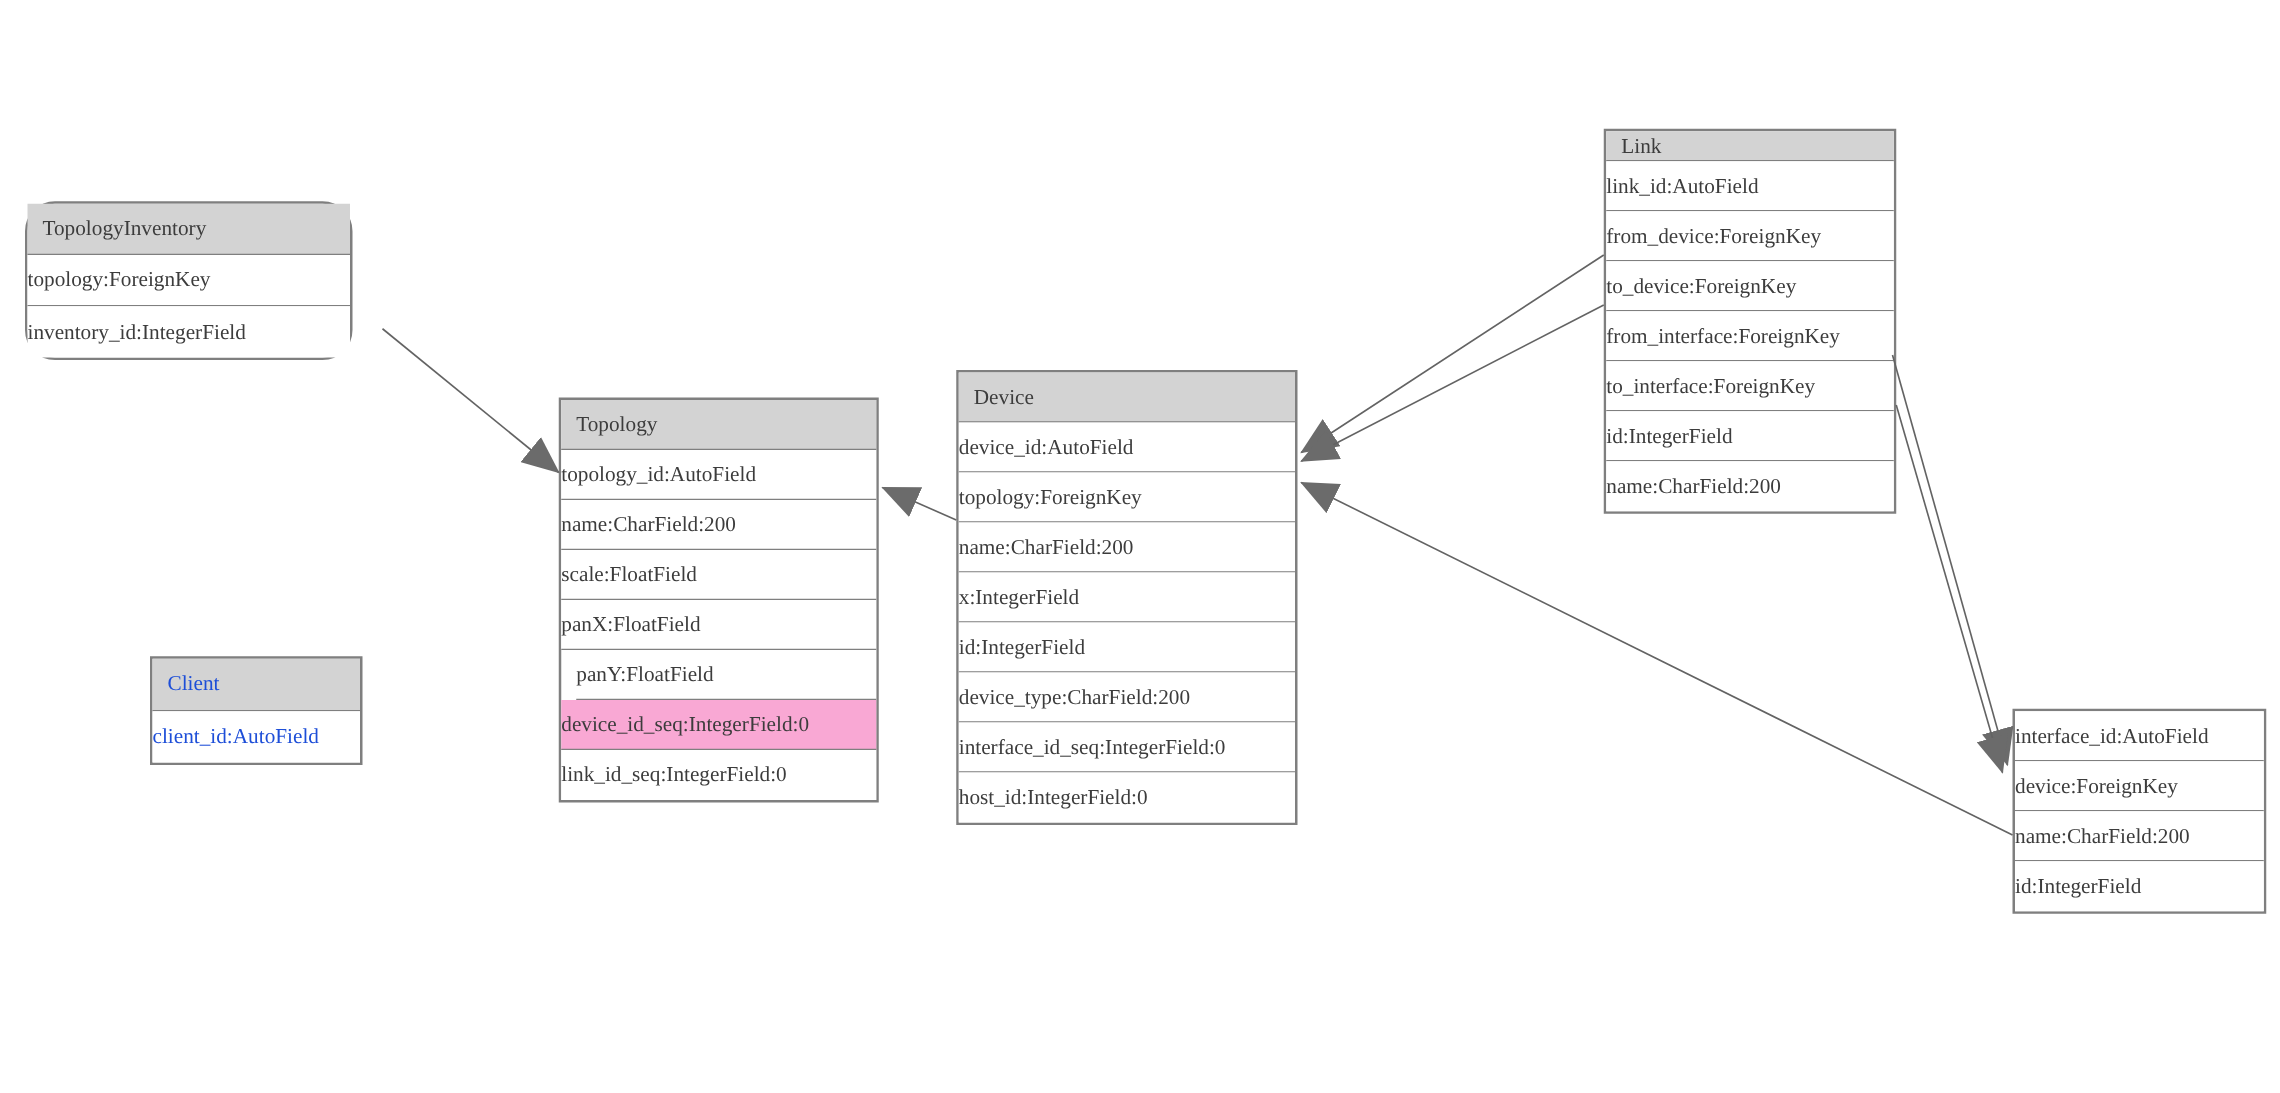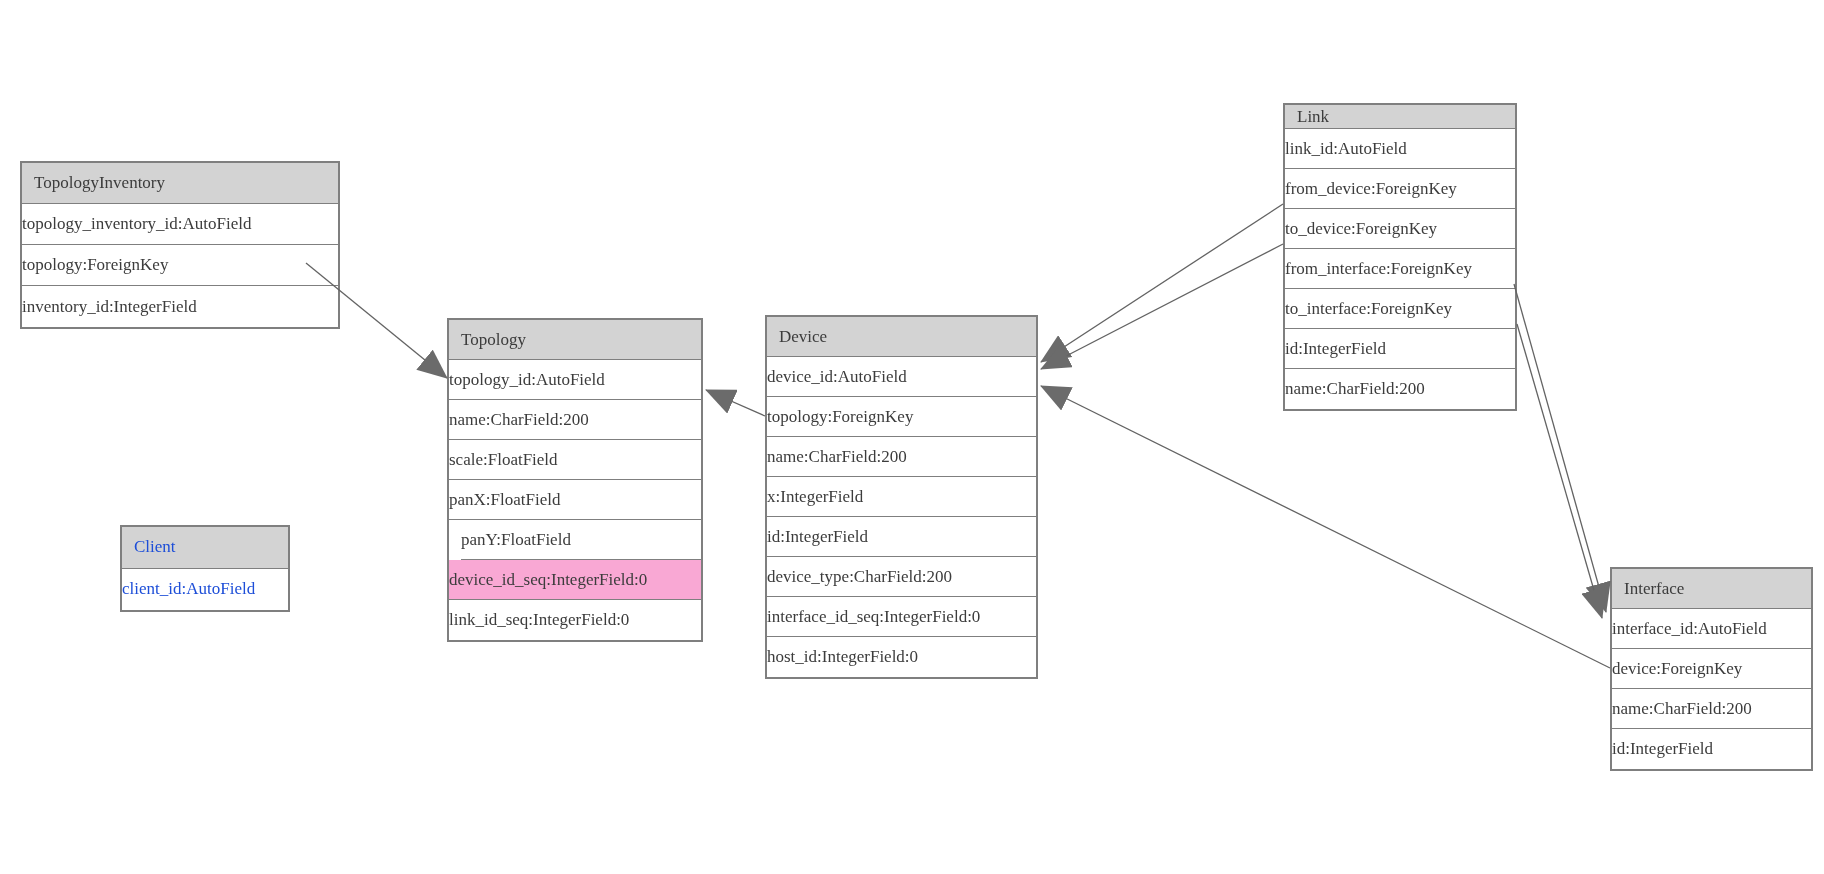--- a/index.html
+++ b/index.html
@@ -36,41 +36,40 @@
   #wires {
     position: absolute; left: 0; top: 0;
     pointer-events: none;
     z-index: 5;
   }
 </style>
 </head>
 <body>
 
 <div id="canvas" style="background: rgb(255, 255, 255);">
-    <div class="etable" style="left: 20px; top: 161px; width: 320px; border-color: rgb(127, 127, 127); color: rgb(60, 60, 60);">
+    <div class="etable" style="left: 20px; top: 161px; width: 262px; border-color: rgb(127, 127, 127); color: rgb(60, 60, 60); border-radius: 24px;">
       <div class="ehead" style="height: 41px; background: rgb(211, 211, 211); border-color: rgb(127, 127, 127);">TopologyInventory</div>
-      <div class="erow" style="height: 41px; background: rgb(255, 255, 255); border-color: rgb(127, 127, 127);">topology_inventory_id:AutoField</div>
       <div class="erow" style="height: 41px; background: rgb(255, 255, 255); border-color: rgb(127, 127, 127);">topology:ForeignKey</div>
       <div class="erow" style="height: 41px; background: rgb(255, 255, 255); border-color: rgb(127, 127, 127);">inventory_id:IntegerField</div>
     </div>
     <div class="etable" style="left: 447px; top: 318px; width: 256px; border-color: rgb(127, 127, 127); color: rgb(60, 60, 60);">
       <div class="ehead" style="height: 40px; background: rgb(211, 211, 211); border-color: rgb(127, 127, 127);">Topology</div>
       <div class="erow" style="height: 40px; background: rgb(255, 255, 255); border-color: rgb(127, 127, 127);">topology_id:AutoField</div>
       <div class="erow" style="height: 40px; background: rgb(255, 255, 255); border-color: rgb(127, 127, 127);">name:CharField:200</div>
       <div class="erow" style="height: 40px; background: rgb(255, 255, 255); border-color: rgb(127, 127, 127);">scale:FloatField</div>
       <div class="erow" style="height: 40px; background: rgb(255, 255, 255); border-color: rgb(127, 127, 127);">panX:FloatField</div>
       <div class="erow" style="height: 40px; background: rgb(255, 255, 255); border-color: rgb(127, 127, 127); margin-left: 12px;">panY:FloatField</div>
       <div class="erow" style="height: 40px; background: #f9a8d4; border-color: rgb(127, 127, 127);">device_id_seq:IntegerField:0</div>
       <div class="erow" style="height: 40px; background: rgb(255, 255, 255); border-color: rgb(127, 127, 127);">link_id_seq:IntegerField:0</div>
     </div>
     <div class="etable" style="left: 80px; top: 525px; width: 170px; border-color: rgb(127, 127, 127); color: #1d4ed8; margin-left: 40px;">
       <div class="ehead" style="height: 41.5px; background: rgb(211, 211, 211); border-color: rgb(127, 127, 127);">Client</div>
       <div class="erow" style="height: 41.5px; background: rgb(255, 255, 255); border-color: rgb(127, 127, 127);">client_id:AutoField</div>
     </div>
-    <div class="etable" style="left: 765px; top: 315px; width: 273px; border-color: rgb(127, 127, 127); color: rgb(60, 60, 60);">
+    <div class="etable" style="left: 765px; top: 296px; width: 273px; border-color: rgb(127, 127, 127); color: rgb(60, 60, 60);">
       <div class="ehead" style="height: 40px; background: rgb(211, 211, 211); border-color: rgb(127, 127, 127);">Device</div>
       <div class="erow" style="height: 40px; background: rgb(255, 255, 255); border-color: rgb(127, 127, 127);">device_id:AutoField</div>
       <div class="erow" style="height: 40px; background: rgb(255, 255, 255); border-color: rgb(127, 127, 127);">topology:ForeignKey</div>
       <div class="erow" style="height: 40px; background: rgb(255, 255, 255); border-color: rgb(127, 127, 127);">name:CharField:200</div>
       <div class="erow" style="height: 40px; background: rgb(255, 255, 255); border-color: rgb(127, 127, 127);">x:IntegerField</div>
       <div class="erow" style="height: 40px; background: rgb(255, 255, 255); border-color: rgb(127, 127, 127);">id:IntegerField</div>
       <div class="erow" style="height: 40px; background: rgb(255, 255, 255); border-color: rgb(127, 127, 127);">device_type:CharField:200</div>
       <div class="erow" style="height: 40px; background: rgb(255, 255, 255); border-color: rgb(127, 127, 127);">interface_id_seq:IntegerField:0</div>
       <div class="erow" style="height: 40px; background: rgb(255, 255, 255); border-color: rgb(127, 127, 127);">host_id:IntegerField:0</div>
     </div>
@@ -78,21 +77,20 @@
       <div class="ehead" style="height: 24px; background: rgb(211, 211, 211); border-color: rgb(127, 127, 127);">Link</div>
       <div class="erow" style="height: 40px; background: rgb(255, 255, 255); border-color: rgb(127, 127, 127);">link_id:AutoField</div>
       <div class="erow" style="height: 40px; background: rgb(255, 255, 255); border-color: rgb(127, 127, 127);">from_device:ForeignKey</div>
       <div class="erow" style="height: 40px; background: rgb(255, 255, 255); border-color: rgb(127, 127, 127);">to_device:ForeignKey</div>
       <div class="erow" style="height: 40px; background: rgb(255, 255, 255); border-color: rgb(127, 127, 127);">from_interface:ForeignKey</div>
       <div class="erow" style="height: 40px; background: rgb(255, 255, 255); border-color: rgb(127, 127, 127);">to_interface:ForeignKey</div>
       <div class="erow" style="height: 40px; background: rgb(255, 255, 255); border-color: rgb(127, 127, 127);">id:IntegerField</div>
       <div class="erow" style="height: 40px; background: rgb(255, 255, 255); border-color: rgb(127, 127, 127);">name:CharField:200</div>
     </div>
     <div class="etable" style="left: 1610px; top: 567px; width: 203px; border-color: rgb(127, 127, 127); color: rgb(60, 60, 60);">
-      <div class="ehead" style="height: 40px; background: rgb(211, 211, 211); border-color: rgb(127, 127, 127);">Interface</div>
       <div class="erow" style="height: 40px; background: rgb(255, 255, 255); border-color: rgb(127, 127, 127);">interface_id:AutoField</div>
       <div class="erow" style="height: 40px; background: rgb(255, 255, 255); border-color: rgb(127, 127, 127);">device:ForeignKey</div>
       <div class="erow" style="height: 40px; background: rgb(255, 255, 255); border-color: rgb(127, 127, 127);">name:CharField:200</div>
       <div class="erow" style="height: 40px; background: rgb(255, 255, 255); border-color: rgb(127, 127, 127);">id:IntegerField</div>
     </div>
     <svg id="wires" width="1824" height="874">
       <defs>
         <marker id="arrowhead" markerUnits="userSpaceOnUse" markerWidth="32" markerHeight="26" refX="29" refY="13" orient="auto">
           <path d="M0,0 L30,13 L0,26 Z" fill="#6b6b6b"></path>
         </marker>

